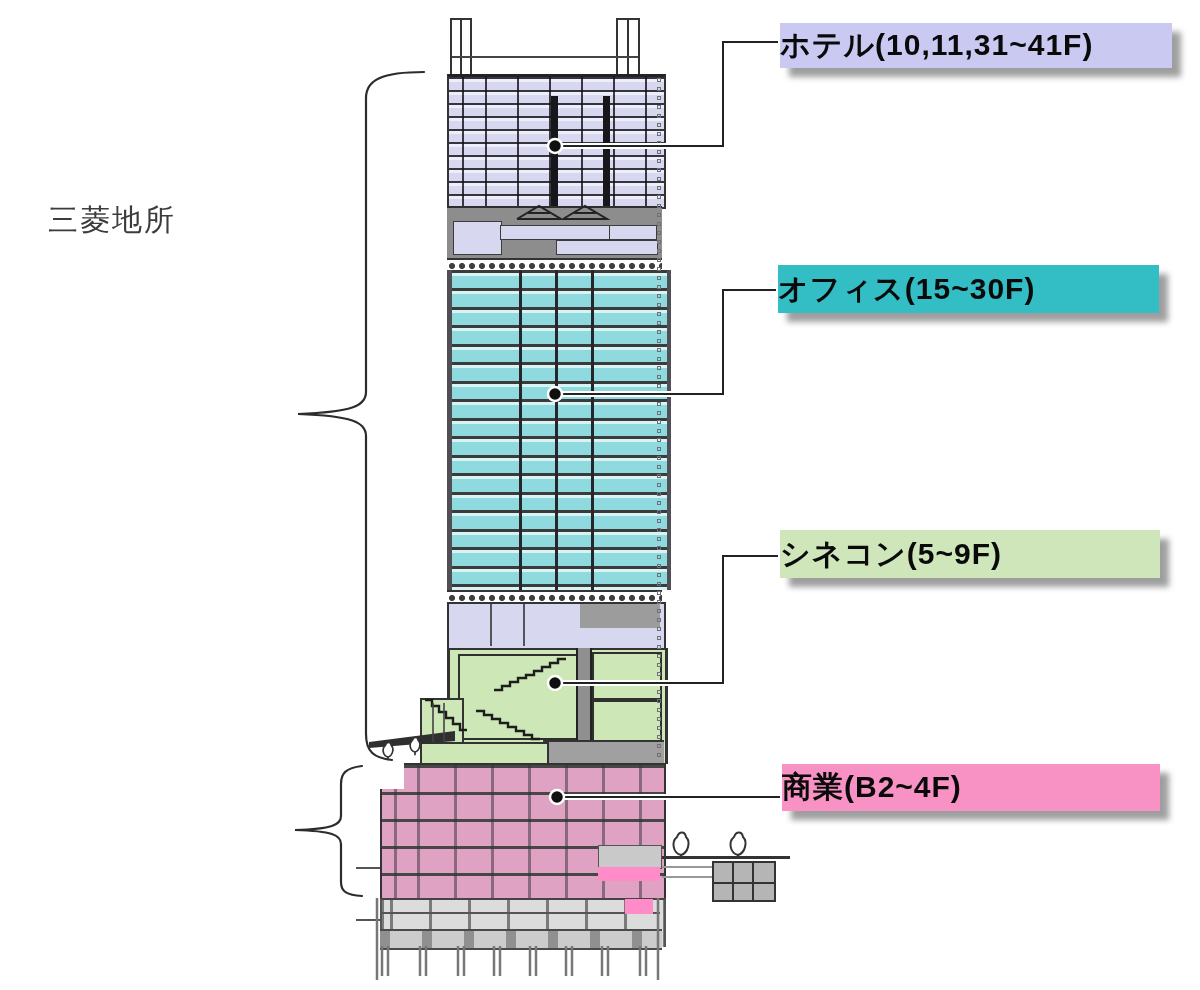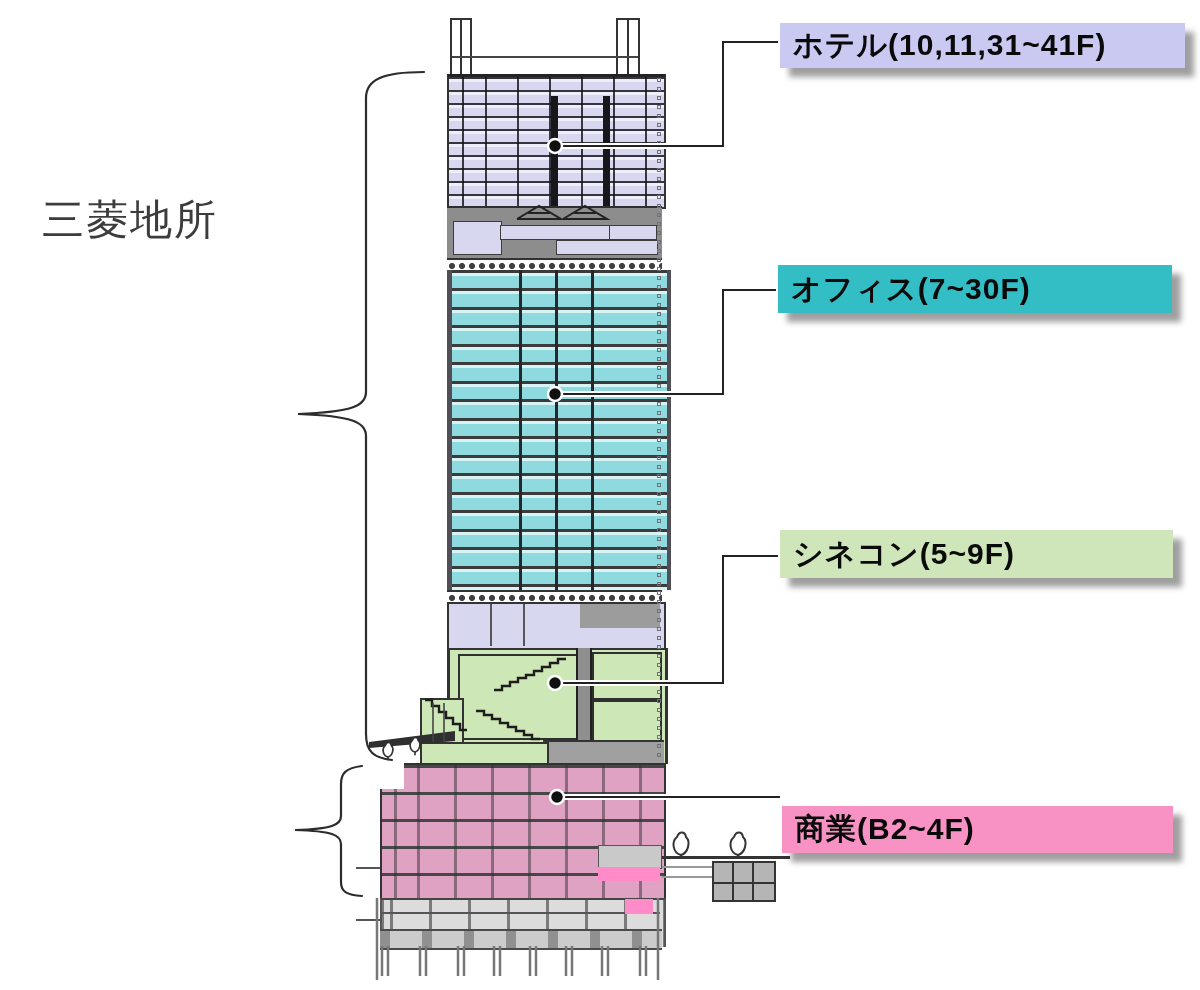--- a/index.html
+++ b/index.html
@@ -3,37 +3,37 @@
 <meta charset="utf-8">
 <style>
   html,body{margin:0;padding:0;background:#fff;}
   .stage{
     position:relative; width:1200px; height:990px; background:#ffffff; overflow:hidden;
     font-family:"Liberation Sans","DejaVu Sans",sans-serif;
   }
   .abs{position:absolute;}
   
   .owners{
-    position:absolute; left:42px; top:196px; font-size:42px; line-height:48px;
+    position:absolute; left:48px; top:196px; font-size:30px; line-height:48px;
     color:var(--text_color); letter-spacing:2px; white-space:nowrap;
   }
   .parco{
     position:absolute; left:158px; top:756px; font-size:33px;
     color:var(--text_color); letter-spacing:5px;
   }
   
   .zone-label{
-    position:absolute; display:flex; align-items:center; padding-left:13px;
+    position:absolute; display:flex; align-items:center; 
     font-weight:bold; font-size:30px; color:#0a0a0a; letter-spacing:1px;
     box-shadow:9px 9px 6px rgba(0,0,0,.38); white-space:nowrap;
   }
   .zl-hotel{background:var(--label_hotel);}
   .zl-office{background:var(--label_office);}
   .zl-cinema{background:var(--label_cinema);}
-  .zl-retail{background:var(--label_retail);margin-top:42px;}
+  .zl-retail{background:var(--label_retail);}
   
   .shaft{background:#fff; border:2px solid #333;}
   .shaft-inner{background:#333;}
   .hotel-grid{
     background:
       repeating-linear-gradient(90deg, rgba(15,15,20,.8) 0 2px, transparent 2px 32px),
       repeating-linear-gradient(180deg, #35353f 0 2px, #eeeefb 2px 5px, var(--hotel_floor) 5px 13px);
     background-position:36px 0, 0 0;
     border-top:3px solid #222; border-left:2px solid #333; border-right:2px solid #333;
   }
@@ -246,17 +246,17 @@
       <circle class="leader-dot" cx="555" cy="683" r="7"></circle>
     </g>
     <g>
       <polyline class="leader-case" points="557,797 780,797"></polyline>
       <polyline class="leader-core" points="557,797 780,797"></polyline>
       <circle class="leader-dot" cx="557" cy="797" r="7"></circle>
     </g>
   </svg>
 
   <div class="zone-label zl-hotel" style="left:780px;top:23px;width:392px;height:45px;">ホテル(10,11,31~41F)</div>
-  <div class="zone-label zl-office" style="left:778px;top:265px;width:381px;height:48px;">オフィス(7~30F)</div>
+  <div class="zone-label zl-office" style="left:778px;top:265px;width:381px;height:48px;">オフィス(15~30F)</div>
   <div class="zone-label zl-cinema" style="left:780px;top:530px;width:380px;height:48px;">シネコン(5~9F)</div>
   <div class="zone-label zl-retail" style="left:782px;top:764px;width:378px;height:47px;">商業(B2~4F)</div>
 
 </div>
 
 </body></html>

